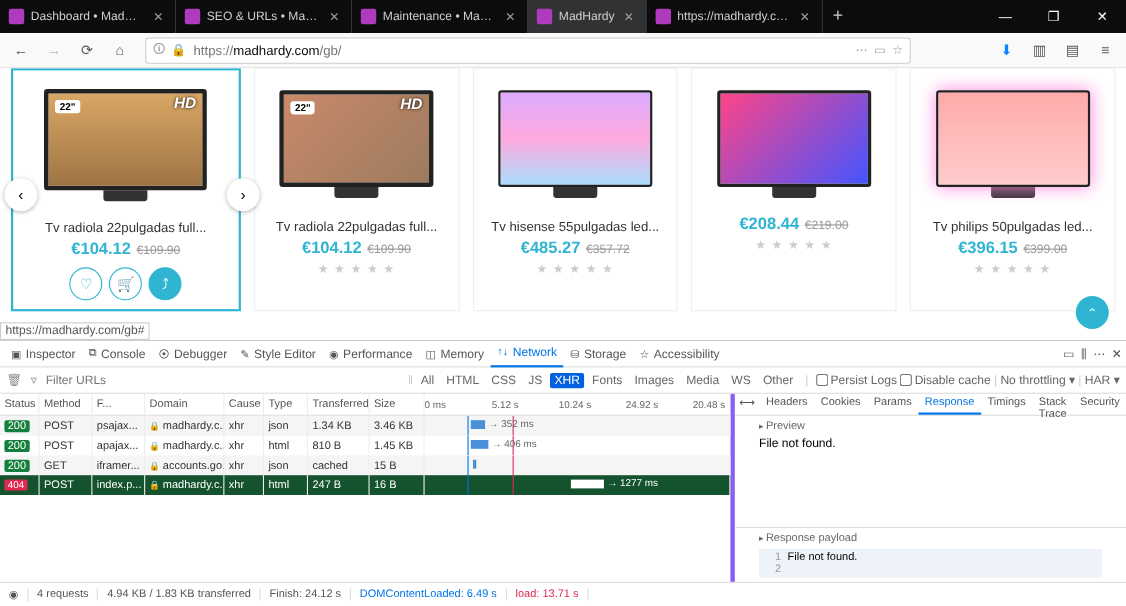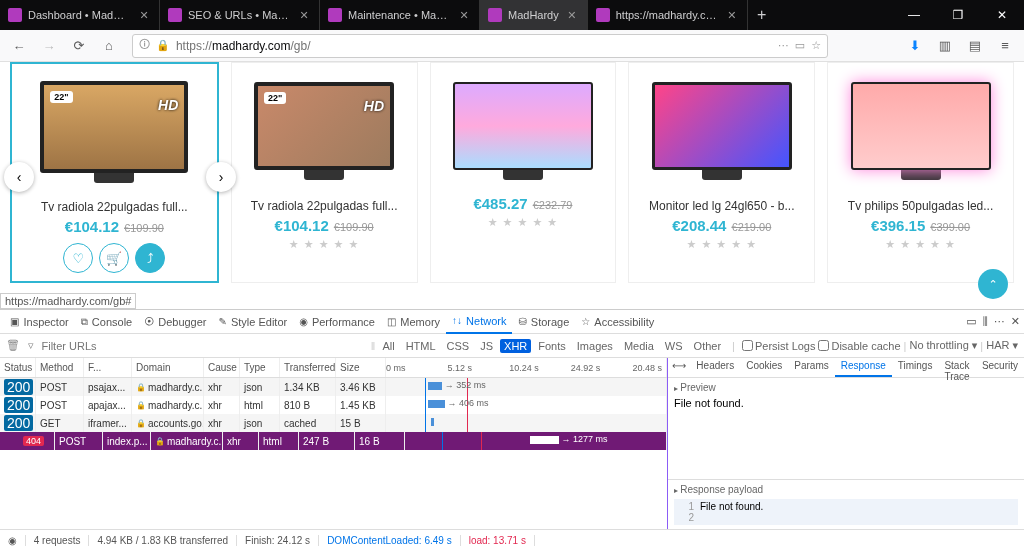--- a/index.html
+++ b/index.html
@@ -29,21 +29,21 @@
 .card { border: 1px solid #eee; width: 188px; padding: 8px; text-align: center; position: relative; }
 .card.featured { border: 2px solid #2fb5d2; width: 210px; }
 .prodimg { height: 120px; display: flex; align-items: center; justify-content: center; }
 .tv { width: 140px; height: 88px; background: linear-gradient(135deg,#c9896a,#9d7b5e); border: 4px solid #222; border-radius: 3px; position: relative; }
 .tv.send { width: 148px; height: 92px; background: linear-gradient(#d9a764,#9e7445); }
 .tv.thin { background: linear-gradient(#daf,#fad,#adf); border-width: 2px; }
 .tv.monitor { background: linear-gradient(135deg,#ff4488,#4455ff); border-width: 3px; }
 .tv.philips { background: linear-gradient(#faa,#fcc); border-width:2px; box-shadow:0 0 15px #f8d; }
 .stand { width: 40px; height: 10px; background: #333; margin: 0 auto; border-radius: 0 0 3px 3px; }
 .badge-22 { position: absolute; top: 6px; left: 6px; background: #fff; padding: 1px 4px; border-radius: 3px; font-size: 9px; font-weight: bold; }
-.badge-hd { position: absolute; top: 12px; right: 6px; color: #fff; font-weight: bold; font-style: italic; font-size: 14px; text-shadow: 0 0 3px #000; }
+.badge-hd { position: absolute; top: 0; right: 6px; color: #fff; font-weight: bold; font-style: italic; font-size: 14px; text-shadow: 0 0 3px #000; }
 .prodname { font-size: 12px; color: #333; margin-top: 8px; white-space: nowrap; overflow: hidden; text-overflow: ellipsis; }
 .priceline { margin-top: 4px; }
 .price { color: #2fb5d2; font-weight: bold; font-size: 15px; }
 .oldprice { color: #999; text-decoration: line-through; font-size: 11px; margin-left: 2px; }
 .stars { color: #ccc; font-size: 11px; margin-top: 4px; letter-spacing: 1px; }
 .iconrow { display: flex; justify-content: center; gap: 6px; margin-top: 8px; }
 .circ { width: 30px; height: 30px; border: 1px solid #2fb5d2; border-radius: 50%; display: flex; align-items: center; justify-content: center; color: #2fb5d2; font-size: 13px; }
 .circ.fill { background: #2fb5d2; color: #fff; }
 .navcirc { position: absolute; top: 100px; width: 30px; height: 30px; border-radius: 50%; background: #fff; box-shadow: 0 1px 4px rgba(0,0,0,.3); display: flex; align-items: center; justify-content: center; font-size: 14px; z-index: 5; }
 .navcirc.left { left: 4px; }
@@ -61,51 +61,51 @@
 
 .dt-filter { height: 24px; display: flex; align-items: center; border-bottom: 1px solid #ddd; padding: 0 6px; font-size: 11px; color: #666; gap: 8px; }
 .dt-filter input { border: none; outline: none; font-size: 11px; width: 120px; }
 .dt-types { margin-left: auto; display: flex; gap: 3px; align-items: center; }
 .dt-type { padding: 1px 4px; border-radius: 2px; }
 .dt-type.active { background: #0060df; color: #fff; }
 .dt-chk { display: flex; align-items: center; gap: 2px; }
 .dt-chk input { width: 11px; height: 11px; }
 
 .dt-body { flex: 1; display: flex; overflow: hidden; }
-.dt-left { flex: 1; display: flex; flex-direction: column; border-right: 1px solid #8b5cf6; }
+.dt-left { flex: 1; display: flex; flex-direction: column; border-right: 4px solid #8b5cf6; }
 .dt-righttabs { width: 356px; display: flex; flex-direction: column; }
 
 .net-head { display: flex; height: 20px; border-bottom: 1px solid #ddd; font-size: 10px; color: #555; }
 .net-head > div, .net-row > div { border-right: 1px solid #eee; padding: 2px 4px; overflow: hidden; white-space: nowrap; text-overflow: ellipsis; display: flex; align-items: center; }
 .c-status { width: 36px; }
 .c-method { width: 48px; }
 .c-file { width: 48px; }
 .c-domain { width: 72px; }
 .c-cause { width: 36px; }
 .c-type { width: 40px; }
 .c-trans { width: 56px; text-align: center; }
 .c-size { width: 50px; }
 .c-tl { flex: 1; position: relative; }
 .net-row { display: flex; height: 18px; font-size: 10px; color: #333; }
 .net-row:nth-child(odd) { background: #f5f5f5; }
-.net-row.selected { background: #701a75; color: #fff; padding-left: 19px; }
-.badge200 { background: #0369a1; color: #fff; padding: 0 3px; border-radius: 2px; font-size: 14px; }
+.net-row.selected { background: #14532d; color: #fff; }
+.badge200 { background: #15803d; color: #fff; padding: 0 3px; border-radius: 2px; font-size: 10px; }
 .badge404 { background: #e22850; color: #fff; padding: 0 3px; border-radius: 2px; font-size: 9px; }
 .lockmini { color: #30c130; font-size: 8px; margin-right: 2px; }
 .tlbar { position: absolute; height: 8px; top: 4px; background: #8fa1b2; }
 .tlbar.blue { background: #0074e8; }
 .tllabel { position: absolute; font-size: 9px; color: #666; top: 2px; }
 .tlmark { position: absolute; top: 0; bottom: 0; width: 1px; }
 .tlmark.blue { background: #0074e8; }
 .tlmark.red { background: #e22850; }
 
 .rt-tabs { height: 20px; display: flex; border-bottom: 1px solid #ddd; font-size: 10px; color: #555; }
 .rt-tab { padding: 2px 6px; }
 .rt-tab.active { color: #0074e8; border-bottom: 2px solid #0074e8; }
-.rt-section { padding: 4px 6px; font-size: 11px; }
+.rt-section { padding: 4px 22px; font-size: 11px; }
 .rt-hdr { color: #666; font-size: 10px; }
 .rt-hdr::before { content: "▸ "; font-size: 8px; }
 .payload { background: #eef3fa; font-family: monospace; font-size: 10px; padding: 2px 4px; margin-top: 4px; }
 .linenum { display: inline-block; width: 16px; color: #999; text-align: right; margin-right: 6px; }
 
 .dt-status { height: 22px; border-top: 1px solid #ddd; display: flex; align-items: center; font-size: 10px; color: #555; }
 .dt-status > div { padding: 0 8px; border-right: 1px solid #ddd; }
 .dt-status .dcl { color: #0074e8; }
 .dt-status .load { color: #e22850; }
 
@@ -205,31 +205,31 @@
         <div class="priceline"><span class="price">€104.12</span> <span class="oldprice">€109.90</span></div>
         <div class="stars">★ ★ ★ ★ ★</div>
       </div>
       <div class="card">
         <div class="prodimg">
           <div style="position:relative">
             <div class="tv thin"></div>
             <div class="stand"></div>
           </div>
         </div>
-        <div class="priceline"><span class="price">€485.27</span> <span class="oldprice">€232.79</span></div>
+        <div class="prodname">Tv hisense 55pulgadas led...</div>
+        <div class="priceline"><span class="price">€485.27</span> <span class="oldprice">€357.72</span></div>
         <div class="stars">★ ★ ★ ★ ★</div>
       </div>
       <div class="card">
         <div class="prodimg">
           <div style="position:relative">
             <div class="tv monitor"></div>
             <div class="stand"></div>
           </div>
         </div>
-        <div class="prodname">Monitor led lg 24gl650 - b...</div>
         <div class="priceline"><span class="price">€208.44</span> <span class="oldprice">€219.00</span></div>
         <div class="stars">★ ★ ★ ★ ★</div>
       </div>
       <div class="card">
         <div class="prodimg">
           <div style="position:relative">
             <div class="tv philips"></div>
             <div class="stand"></div>
           </div>
         </div>

